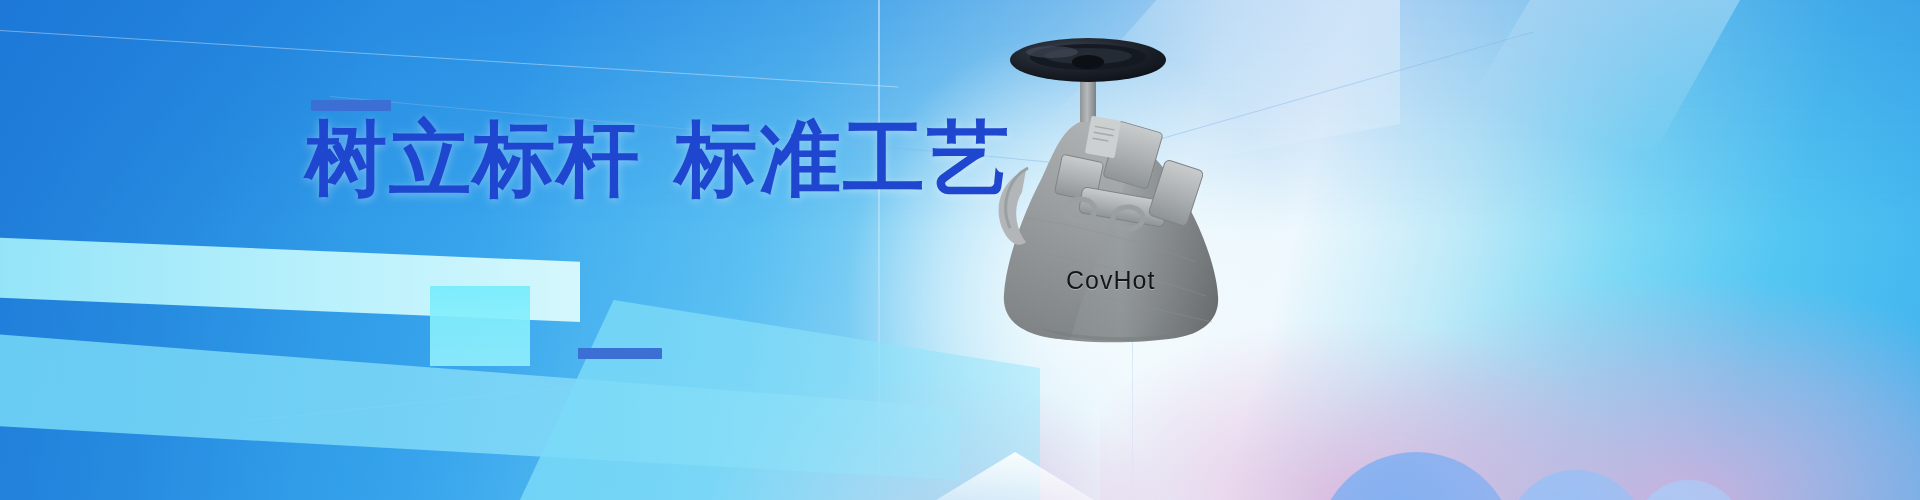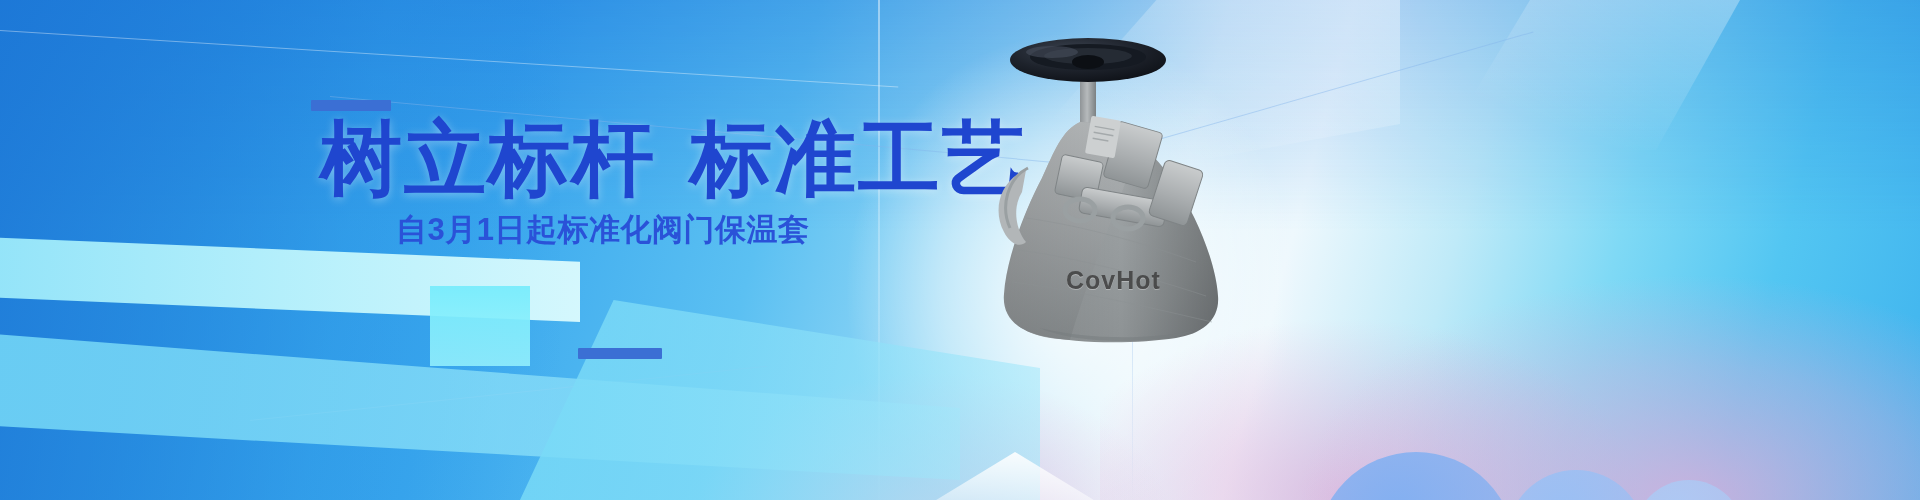--- a/index.html
+++ b/index.html
@@ -111,21 +111,21 @@
   }
 
   
   .content{position:absolute;left:0;top:0;width:1000px;height:500px;}
 
   .accent-top{
     position:absolute;left:311px;top:100px;width:80px;height:11px;
     background:#3b6fd4;border-radius:1px;
   }
   .headline{
-    position:absolute;left:320px;top:118px;
+    position:absolute;left:305px;top:118px;
     font-size:82px;line-height:1;font-weight:700;
     color:#1f46cf;
     letter-spacing:2px;
     white-space:nowrap;
     text-shadow:0 2px 10px rgba(255,255,255,.35);
   }
   .headline .gap{display:inline-block;width:34px;}
   .subtitle{
     position:absolute;left:396px;top:214px;
     font-size:31px;line-height:1;font-weight:700;
@@ -159,21 +159,21 @@
   .accent-bottom{
     position:absolute;left:578px;top:348px;width:84px;height:11px;
     background:#3b6fd4;border-radius:1px;
   }
 
   
   .product{position:absolute;left:930px;top:18px;width:340px;height:345px;}
   .product svg{display:block;}
   .brand{
     position:absolute;left:1066px;top:266px;
-    font-size:25px;font-weight:700;color:#404040;
+    font-size:25px;font-weight:400;color:#000000;
     letter-spacing:1px;
     text-shadow:0 1px 0 rgba(255,255,255,.35);
     opacity:.85;
   }
 </style>
 </head>
 <body>
 
 <div class="banner">
 
@@ -204,21 +204,20 @@
   <div class="circ circ-2"></div>
   <div class="circ circ-3"></div>
 
   <div class="content">
     <div class="accent-top"></div>
 
     <div class="headline">
       <span>树立标杆</span><span class="gap"></span><span>标准工艺</span>
     </div>
 
-    <div class="subtitle">自3月1日起标准化阀门保温套</div>
 
 
     <div class="accent-bottom"></div>
   </div>
 
   <div class="product">
     <svg width="340" height="345" viewBox="0 0 340 345" xmlns="http://www.w3.org/2000/svg" aria-hidden="true">
       <defs>
         <linearGradient id="jacket" x1="0" y1="0" x2="1" y2="1">
           <stop offset="0%" stop-color="#b9bcbd"></stop>

